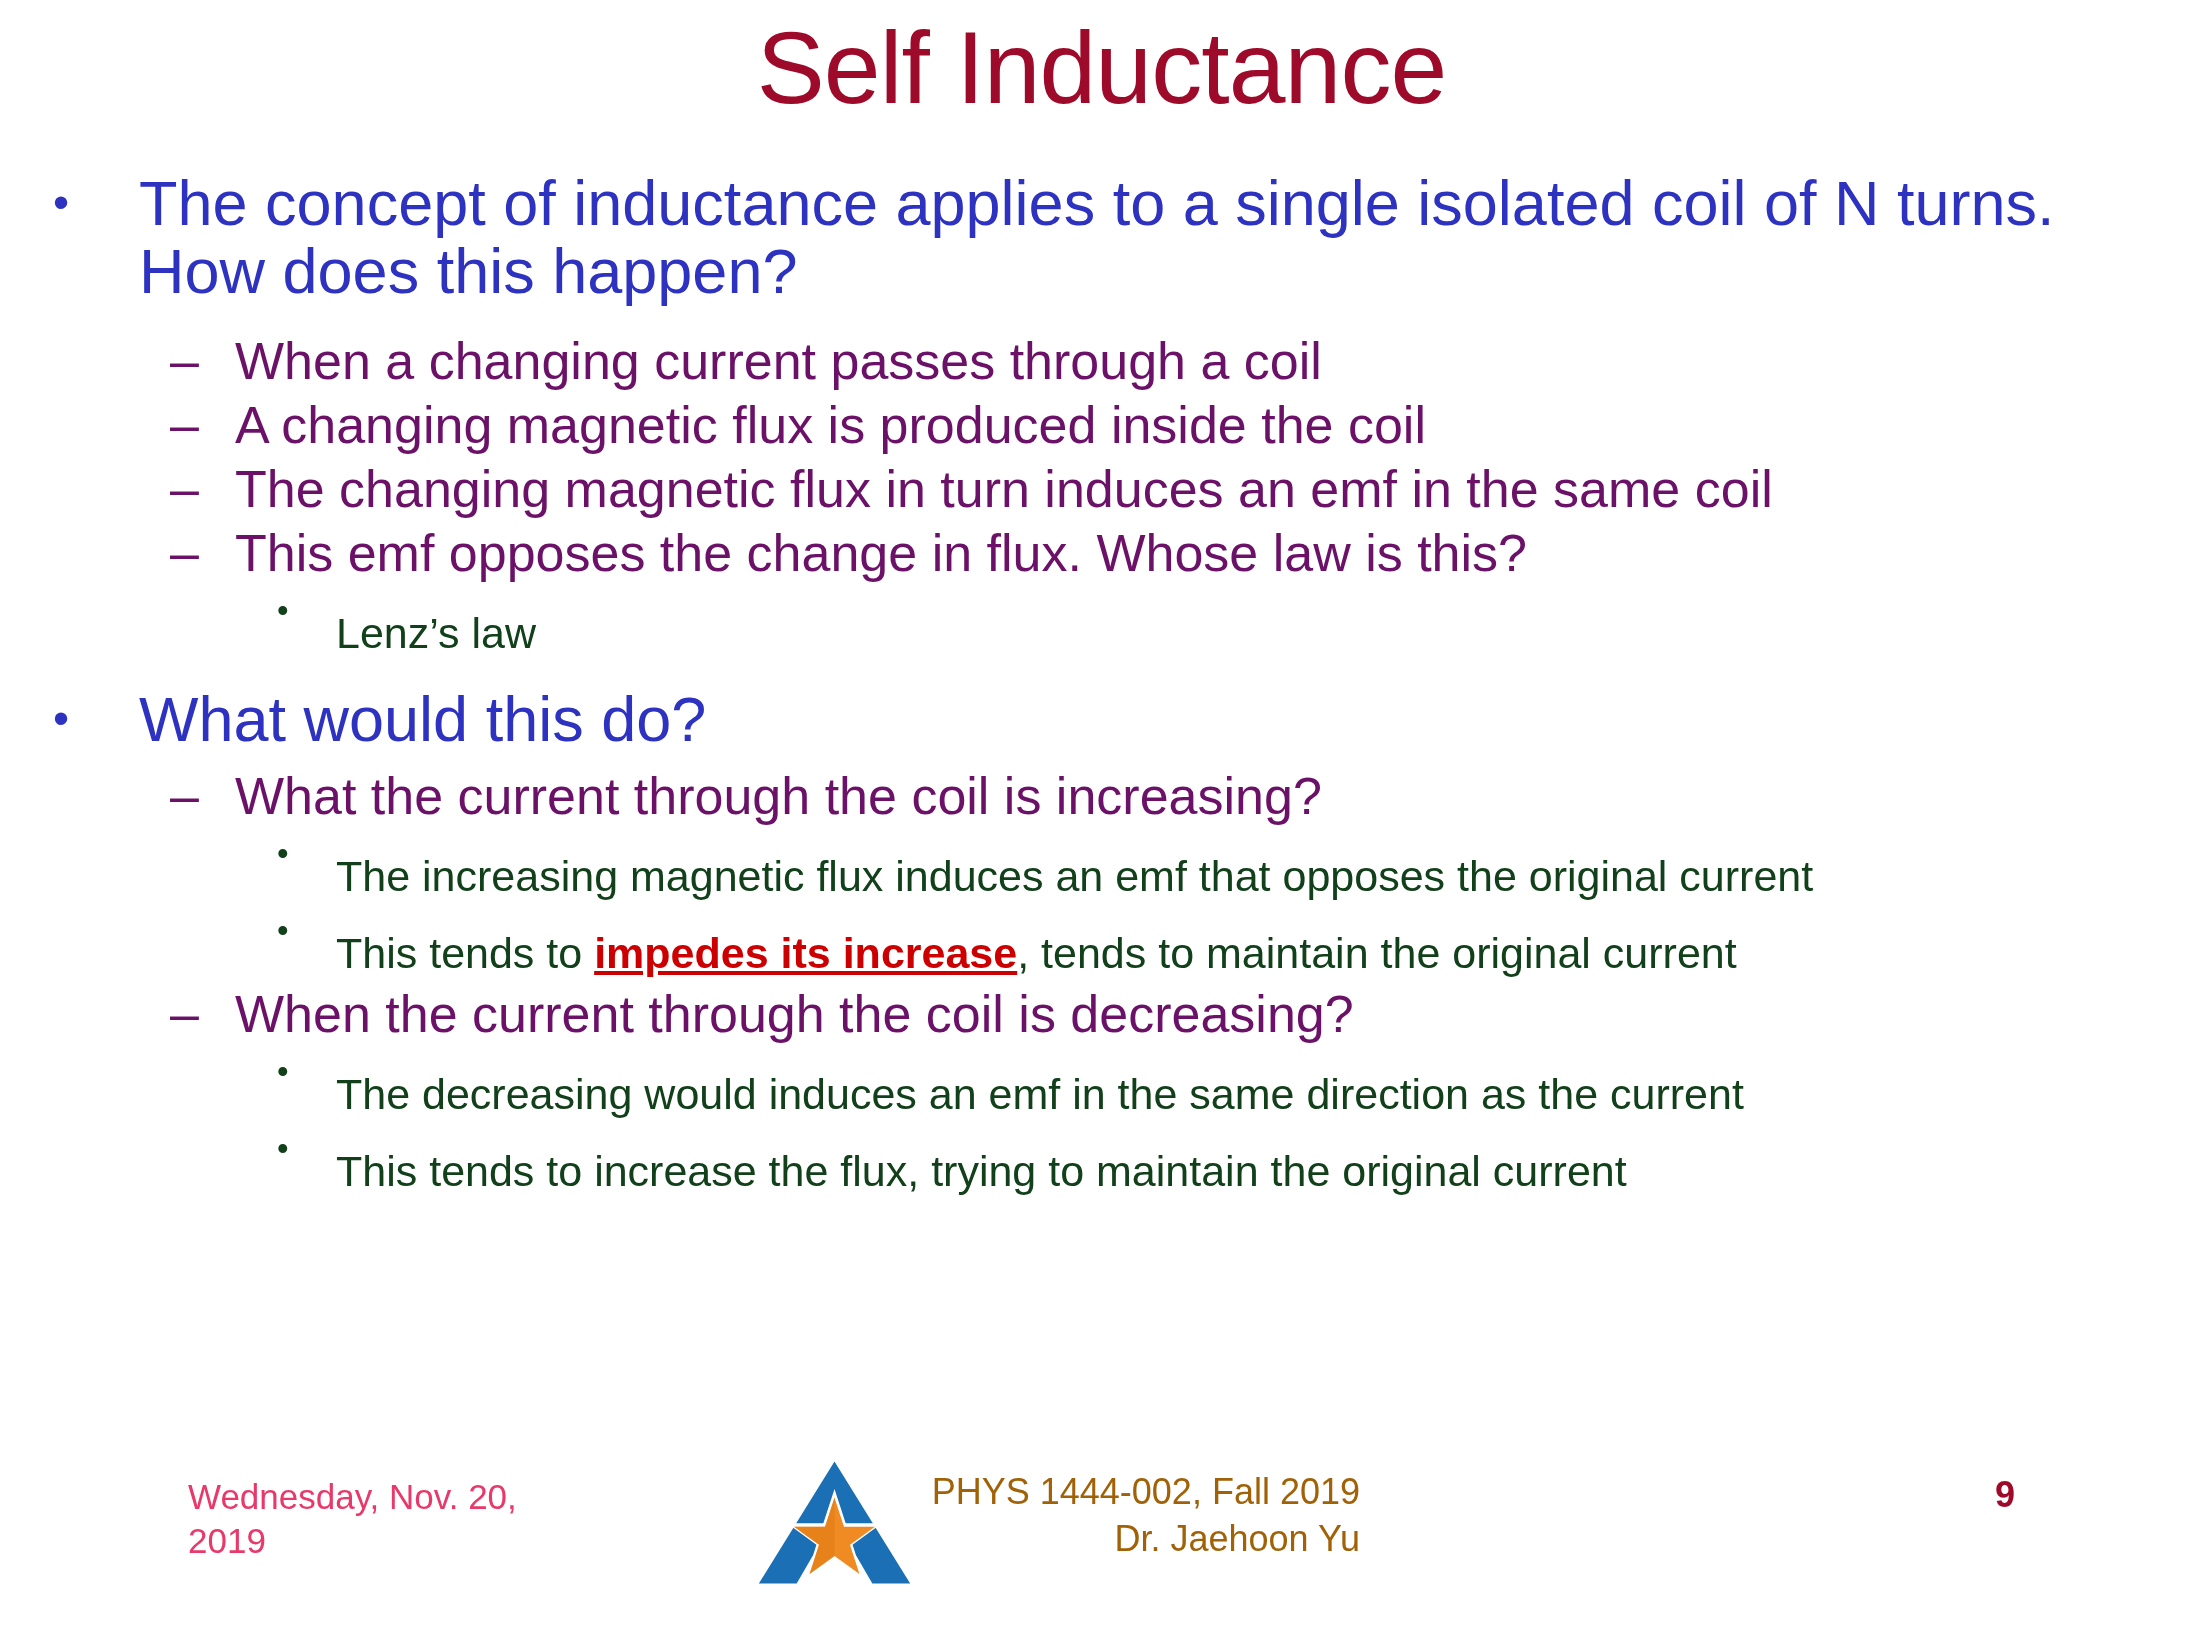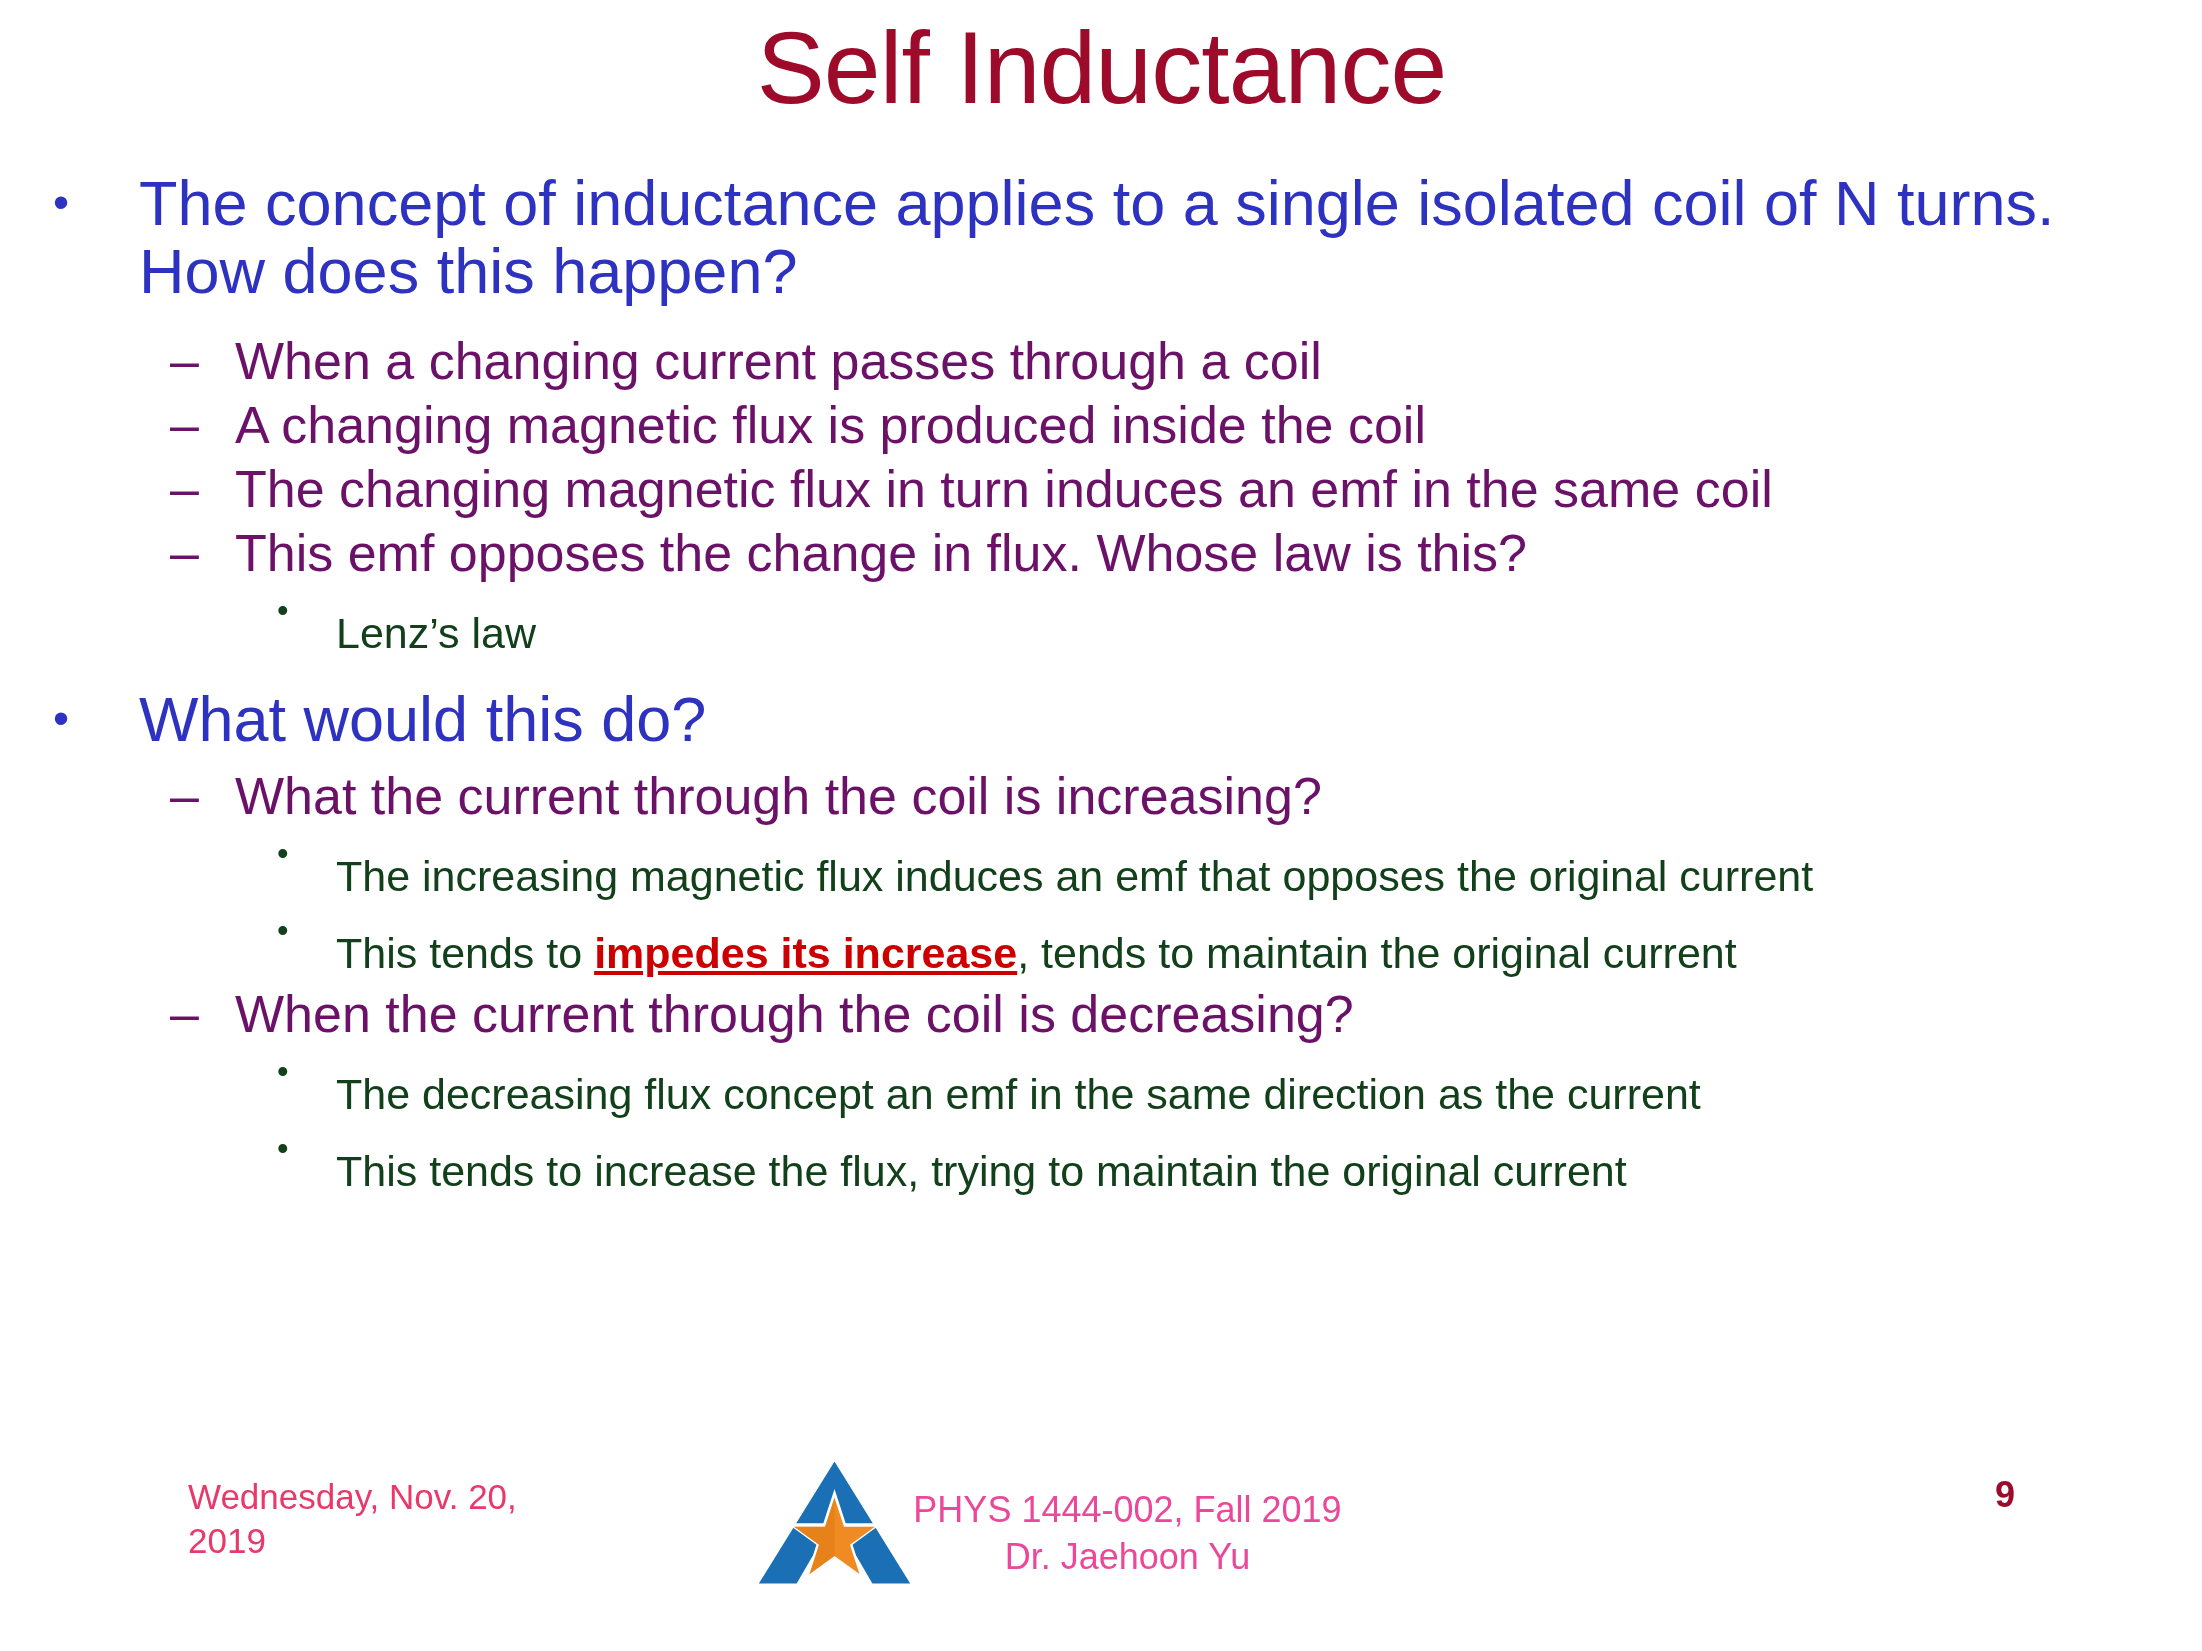--- a/index.html
+++ b/index.html
@@ -142,24 +142,24 @@
   .footer-logo {
     position: absolute;
     left: 757px;
     top: 6.9px;
     width: 155px;
     height: 129px;
   }
   .footer-center {
     position: absolute;
     left: 895px;
-    top: 36px;
+    top: 18px;
     width: 465px;
-    text-align: center;
-    color: #ec4899;
+    text-align: right;
+    color: #a16207;
     font-size: 36px;
     line-height: 1.3;
   }
   .footer-page {
     position: absolute;
     right: 188px;
     top: 22.4px;
     width: 103px;
     text-align: right;
     color: #9e0b2a;
@@ -232,21 +232,21 @@
       <span class="text"><span>This tends to </span><span class="hl-red">impedes its increase</span><span>, tends to maintain the original current</span></span>
     </div>
 
     <div class="bullet-row lvl2">
       <span class="marker">–</span>
       <span class="text">When the current through the coil is decreasing?</span>
     </div>
 
     <div class="bullet-row lvl3">
       <span class="marker">•</span>
-      <span class="text">The decreasing flux concept an emf in the same direction as the current</span>
+      <span class="text">The decreasing would induces an emf in the same direction as the current</span>
     </div>
 
     <div class="bullet-row lvl3">
       <span class="marker">•</span>
       <span class="text">This tends to increase the flux, trying to maintain the original current</span>
     </div>
 
   </div>
 
   <div class="footer">

